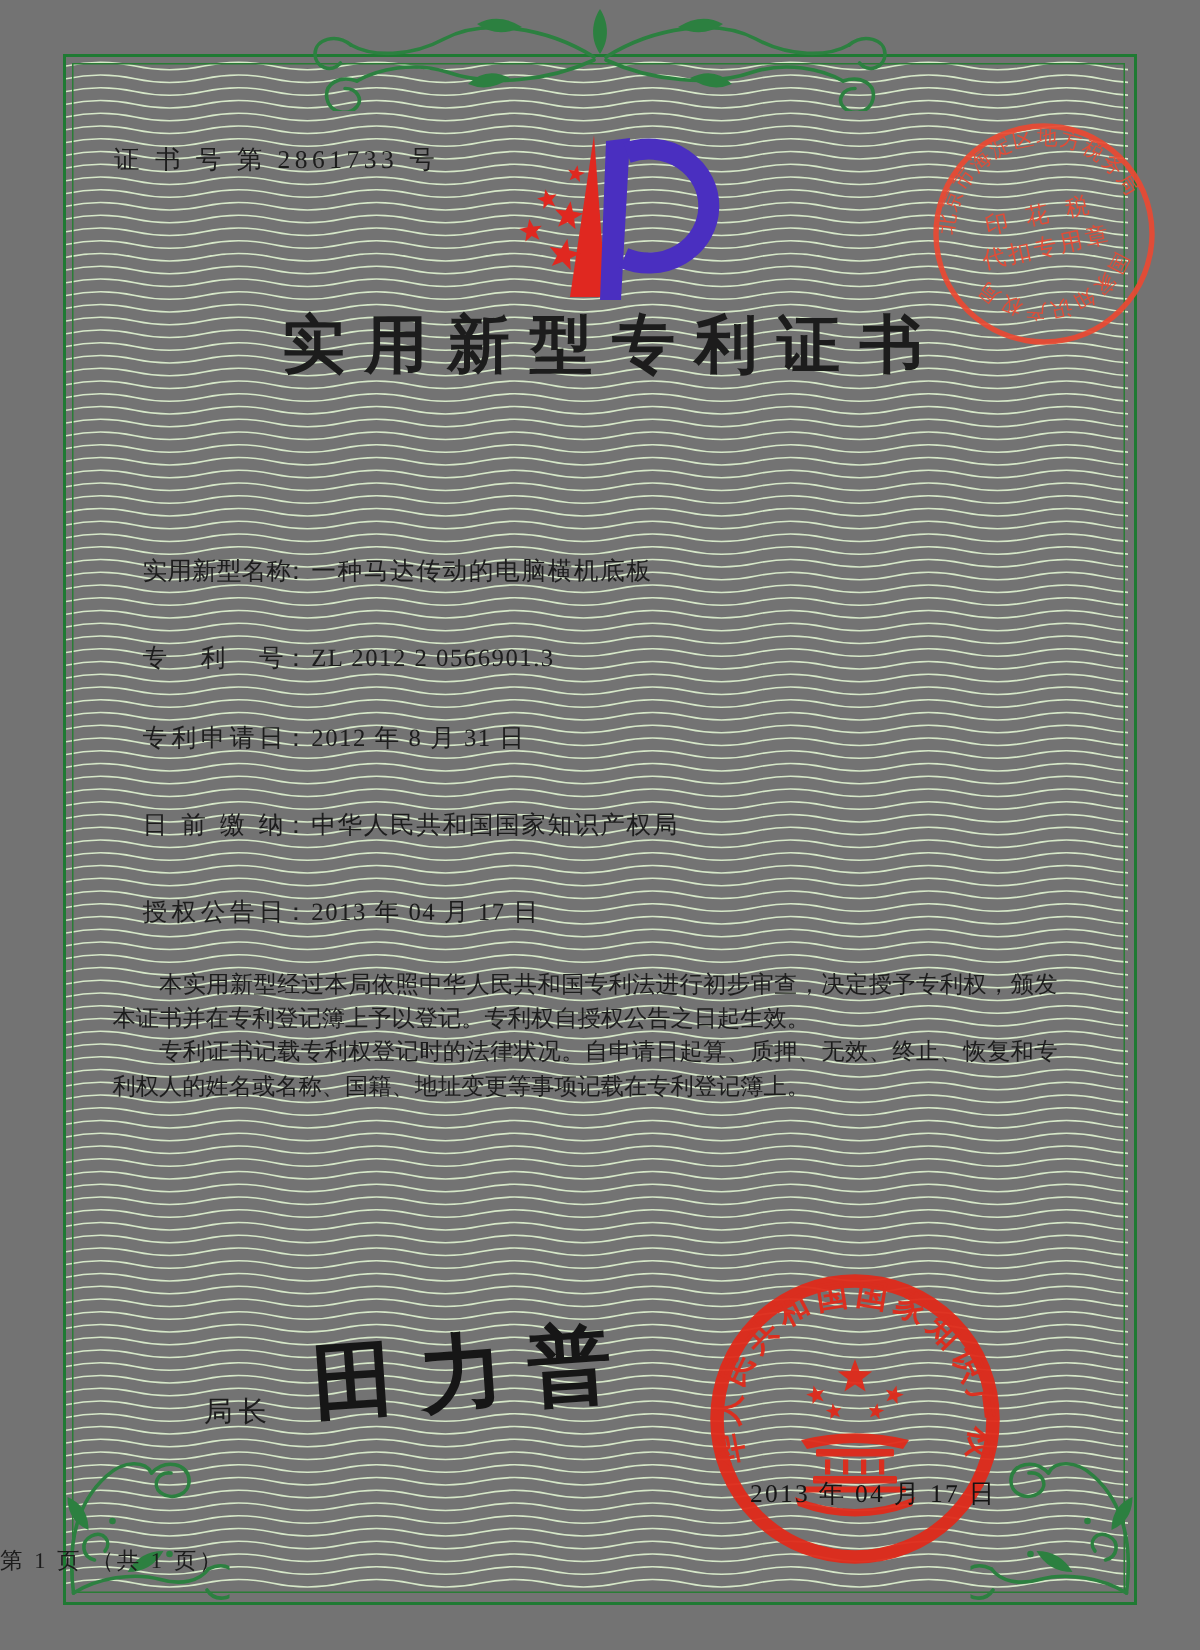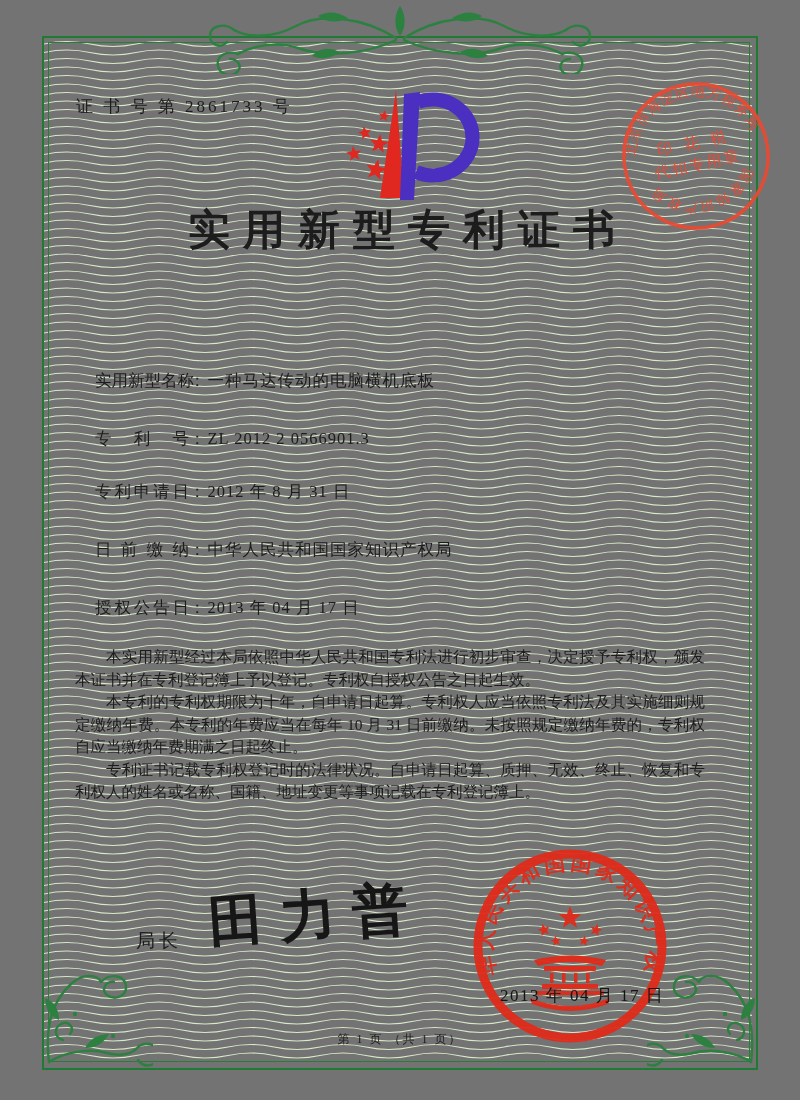--- a/index.html
+++ b/index.html
@@ -30,21 +30,21 @@
   .field-value{letter-spacing:1px;}
   .body-text{position:absolute;left:75px;top:646px;width:630px;z-index:3;
     font-size:15.5px;line-height:22.5px;text-align:justify;}
   .body-text p{margin:0;text-indent:2em;}
   .director{position:absolute;left:136px;top:928px;font-size:19px;letter-spacing:4px;z-index:3;}
   .signature{position:absolute;left:208px;top:878px;font-size:56px;font-weight:700;
     letter-spacing:16px;transform:rotate(-4deg);z-index:4;color:#161616;}
   .sipo-seal{position:absolute;left:470px;top:846px;z-index:3;opacity:.95;}
   .issue-date{position:absolute;left:500px;top:984px;font-size:17px;letter-spacing:1.5px;
     color:#141414;z-index:5;}
-  .footer{position:absolute;left:0;right:0;top:1031px;text-align:center;font-size:12px;
+  .footer{position:absolute;left:0;right:0;top:1031px;font-size:15px;
     letter-spacing:2px;z-index:3;}
   svg text{font-family:"Liberation Serif","DejaVu Serif",serif;}
 </style>
 </head>
 <body>
 
 <div class="page">
 
   <svg id="waves" class="waves-svg" width="708" height="1026">
       <path d="M0 6.0 q 23 -5 46 0 t 46 0 t 46 0 t 46 0 t 46 0 t 46 0 t 46 0 t 46 0 t 46 0 t 46 0 t 46 0 t 46 0 t 46 0 t 46 0 t 46 0 t 46 0 t 46 0" fill="none" stroke="#d6e8c8" stroke-width="1.1"></path>
@@ -275,21 +275,20 @@
     <div class="field-row">
       <span class="field-label">日前缴纳</span><span class="field-colon">：</span><span class="field-value">中华人民共和国国家知识产权局</span>
     </div>
     <div class="field-row">
       <span class="field-label">授权公告日</span><span class="field-colon">：</span><span class="field-value">2013 年 04 月 17 日</span>
     </div>
   </div>
 
   <div class="body-text">
     <p>本实用新型经过本局依照中华人民共和国专利法进行初步审查，决定授予专利权，颁发本证书并在专利登记簿上予以登记。专利权自授权公告之日起生效。</p>
-    <p>本专利的专利权期限为十年，自申请日起算。专利权人应当依照专利法及其实施细则规定缴纳年费。本专利的年费应当在每年 10 月 31 日前缴纳。未按照规定缴纳年费的，专利权自应当缴纳年费期满之日起终止。</p>
     <p>专利证书记载专利权登记时的法律状况。自申请日起算、质押、无效、终止、恢复和专利权人的姓名或名称、国籍、地址变更等事项记载在专利登记簿上。</p>
   </div>
 
   <div class="director">局长</div>
   <div class="signature">田力普</div>
 
   <svg class="sipo-seal" width="200" height="200" viewBox="0 0 200 200">
     <circle cx="100" cy="100" r="92" stroke="#e02b1b" stroke-width="9" fill="none"></circle>
     <defs>
       <path id="sealArc" d="M 28,132 A 78,78 0 1 1 172,132"></path>

